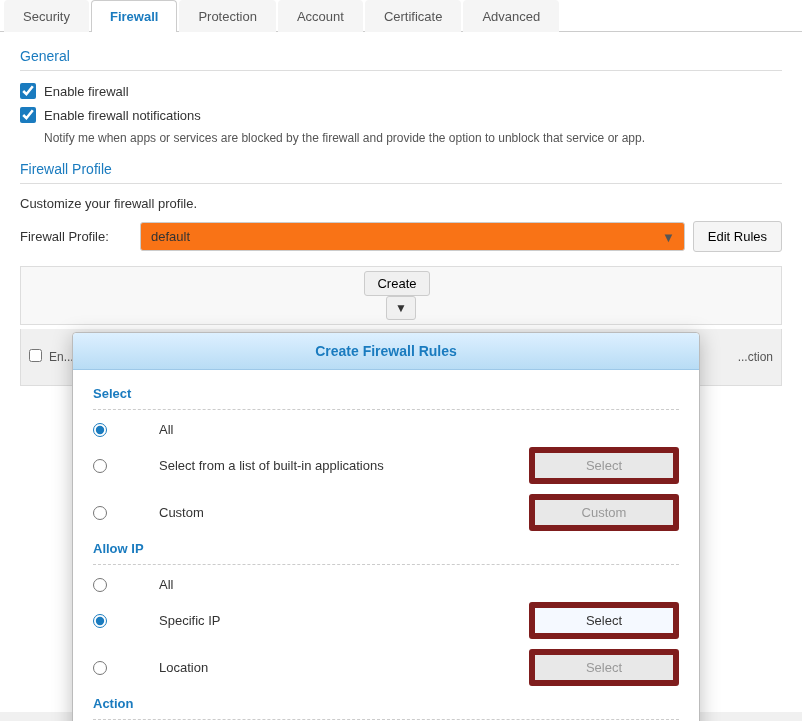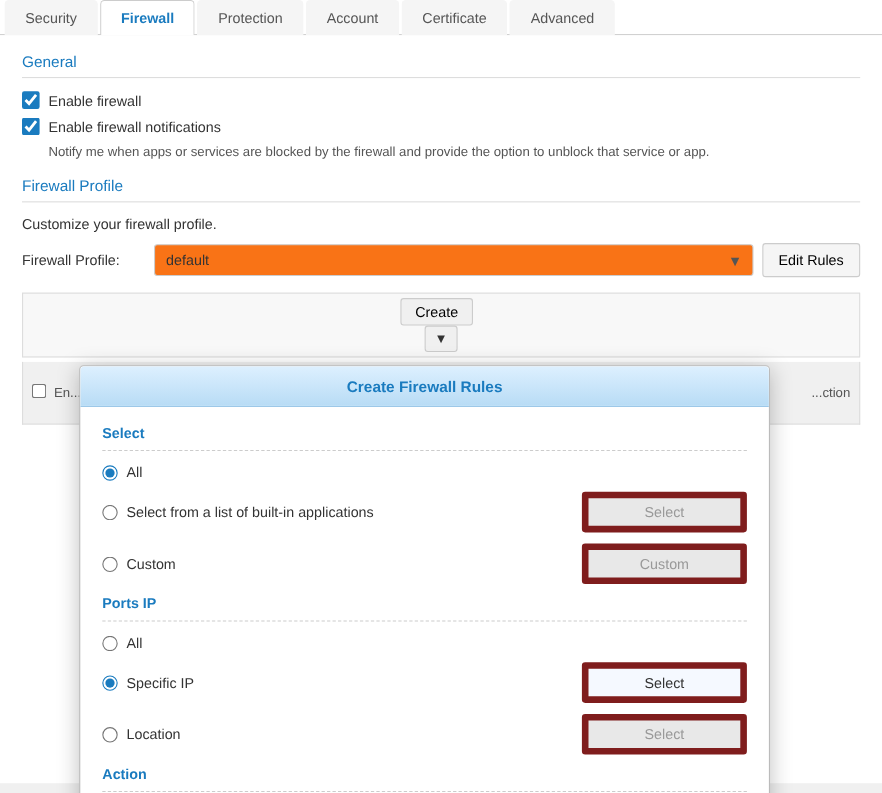--- a/index.html
+++ b/index.html
@@ -197,20 +197,21 @@
       border: none;
       border-top: 1px dashed #ccc;
       margin-bottom: 12px;
     }
 
     
     .radio-row {
       display: flex;
       align-items: center;
       margin-bottom: 10px;
+      gap: 44px;
     }
     .radio-row input[type="radio"] {
       width: 14px;
       height: 14px;
       margin-right: 8px;
       accent-color: #1a7bbf;
     }
     .radio-label {
       flex: 1;
       font-size: 13px;
@@ -321,21 +322,21 @@
         <span class="radio-label">Select from a list of built-in applications</span>
         <button class="radio-btn">Select</button>
       </div>
 
       <div class="radio-row">
         <input type="radio" name="ports" style="">
         <span class="radio-label">Custom</span>
         <button class="radio-btn">Custom</button>
       </div>
 
-      <div class="modal-section-title" style="margin-top:8px;">Ports IP</div>
+      <div class="modal-section-title" style="margin-top:8px;">Allow IP</div>
       <hr class="modal-section-divider">
 
       <div class="radio-row">
         <input type="radio" name="source_ip" style="">
         <span class="radio-label">All</span>
       </div>
 
       <div class="radio-row">
         <input type="radio" name="source_ip" checked="" style="">
         <span class="radio-label">Specific IP</span>

